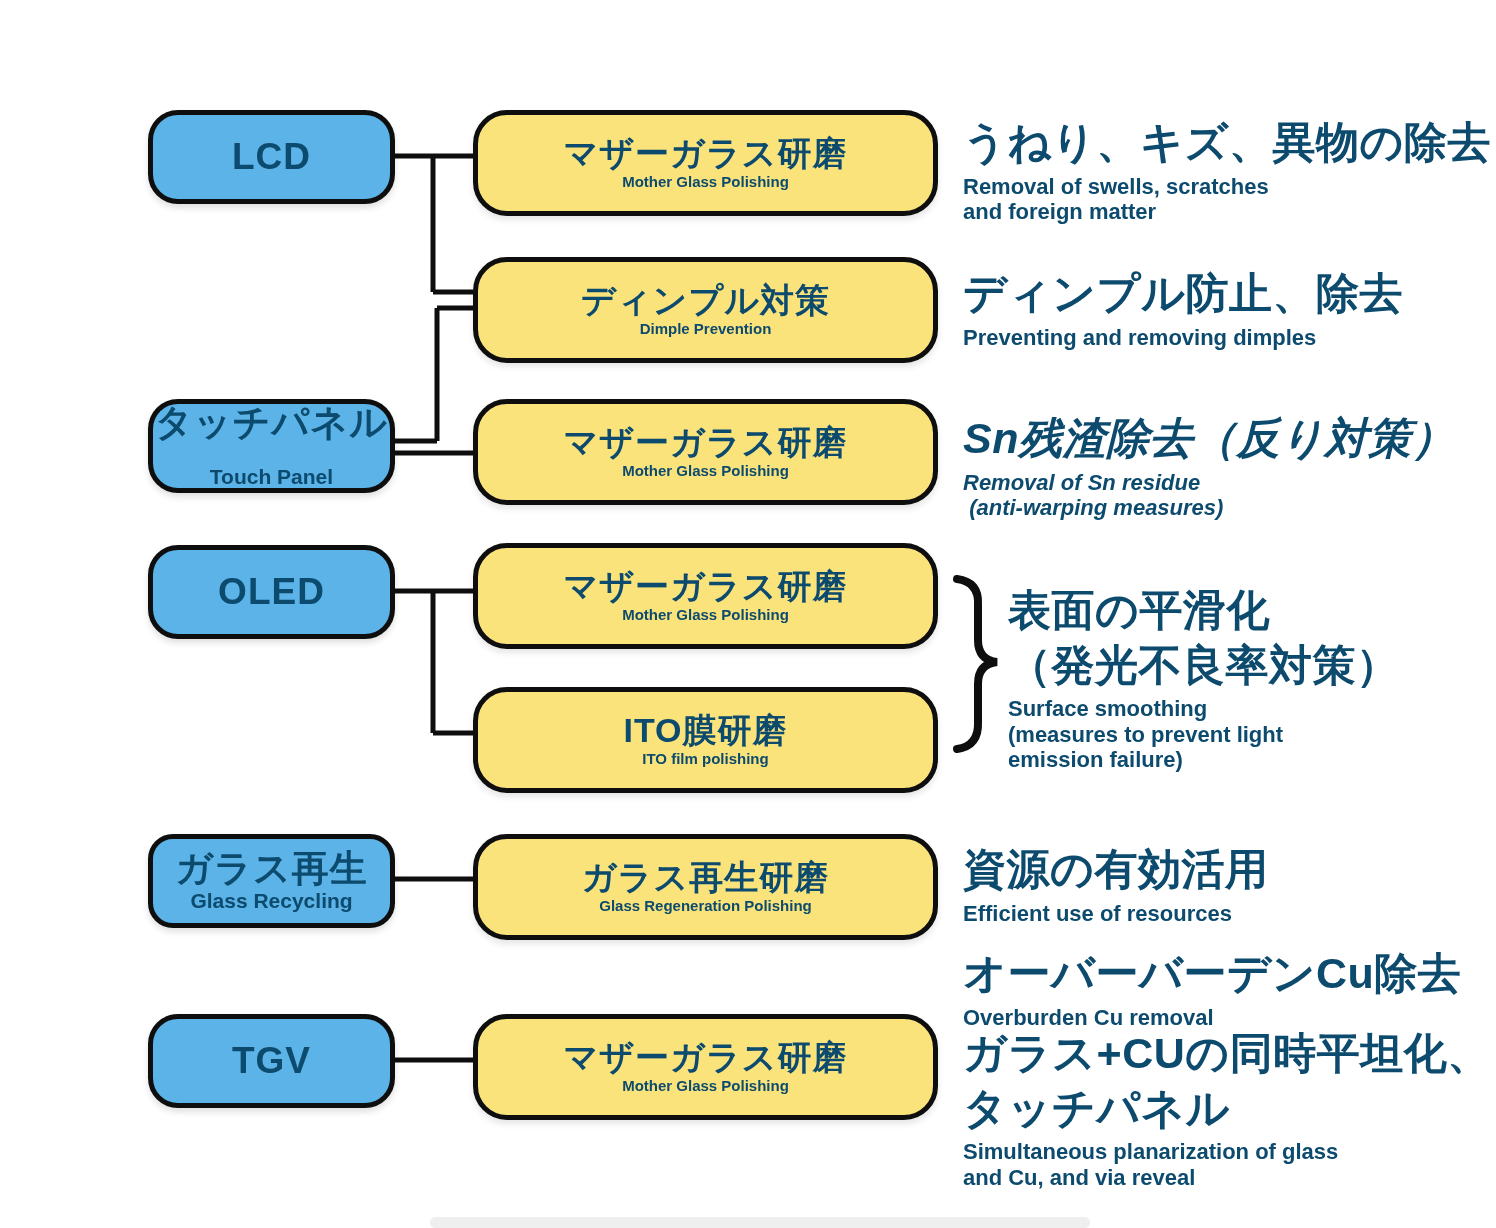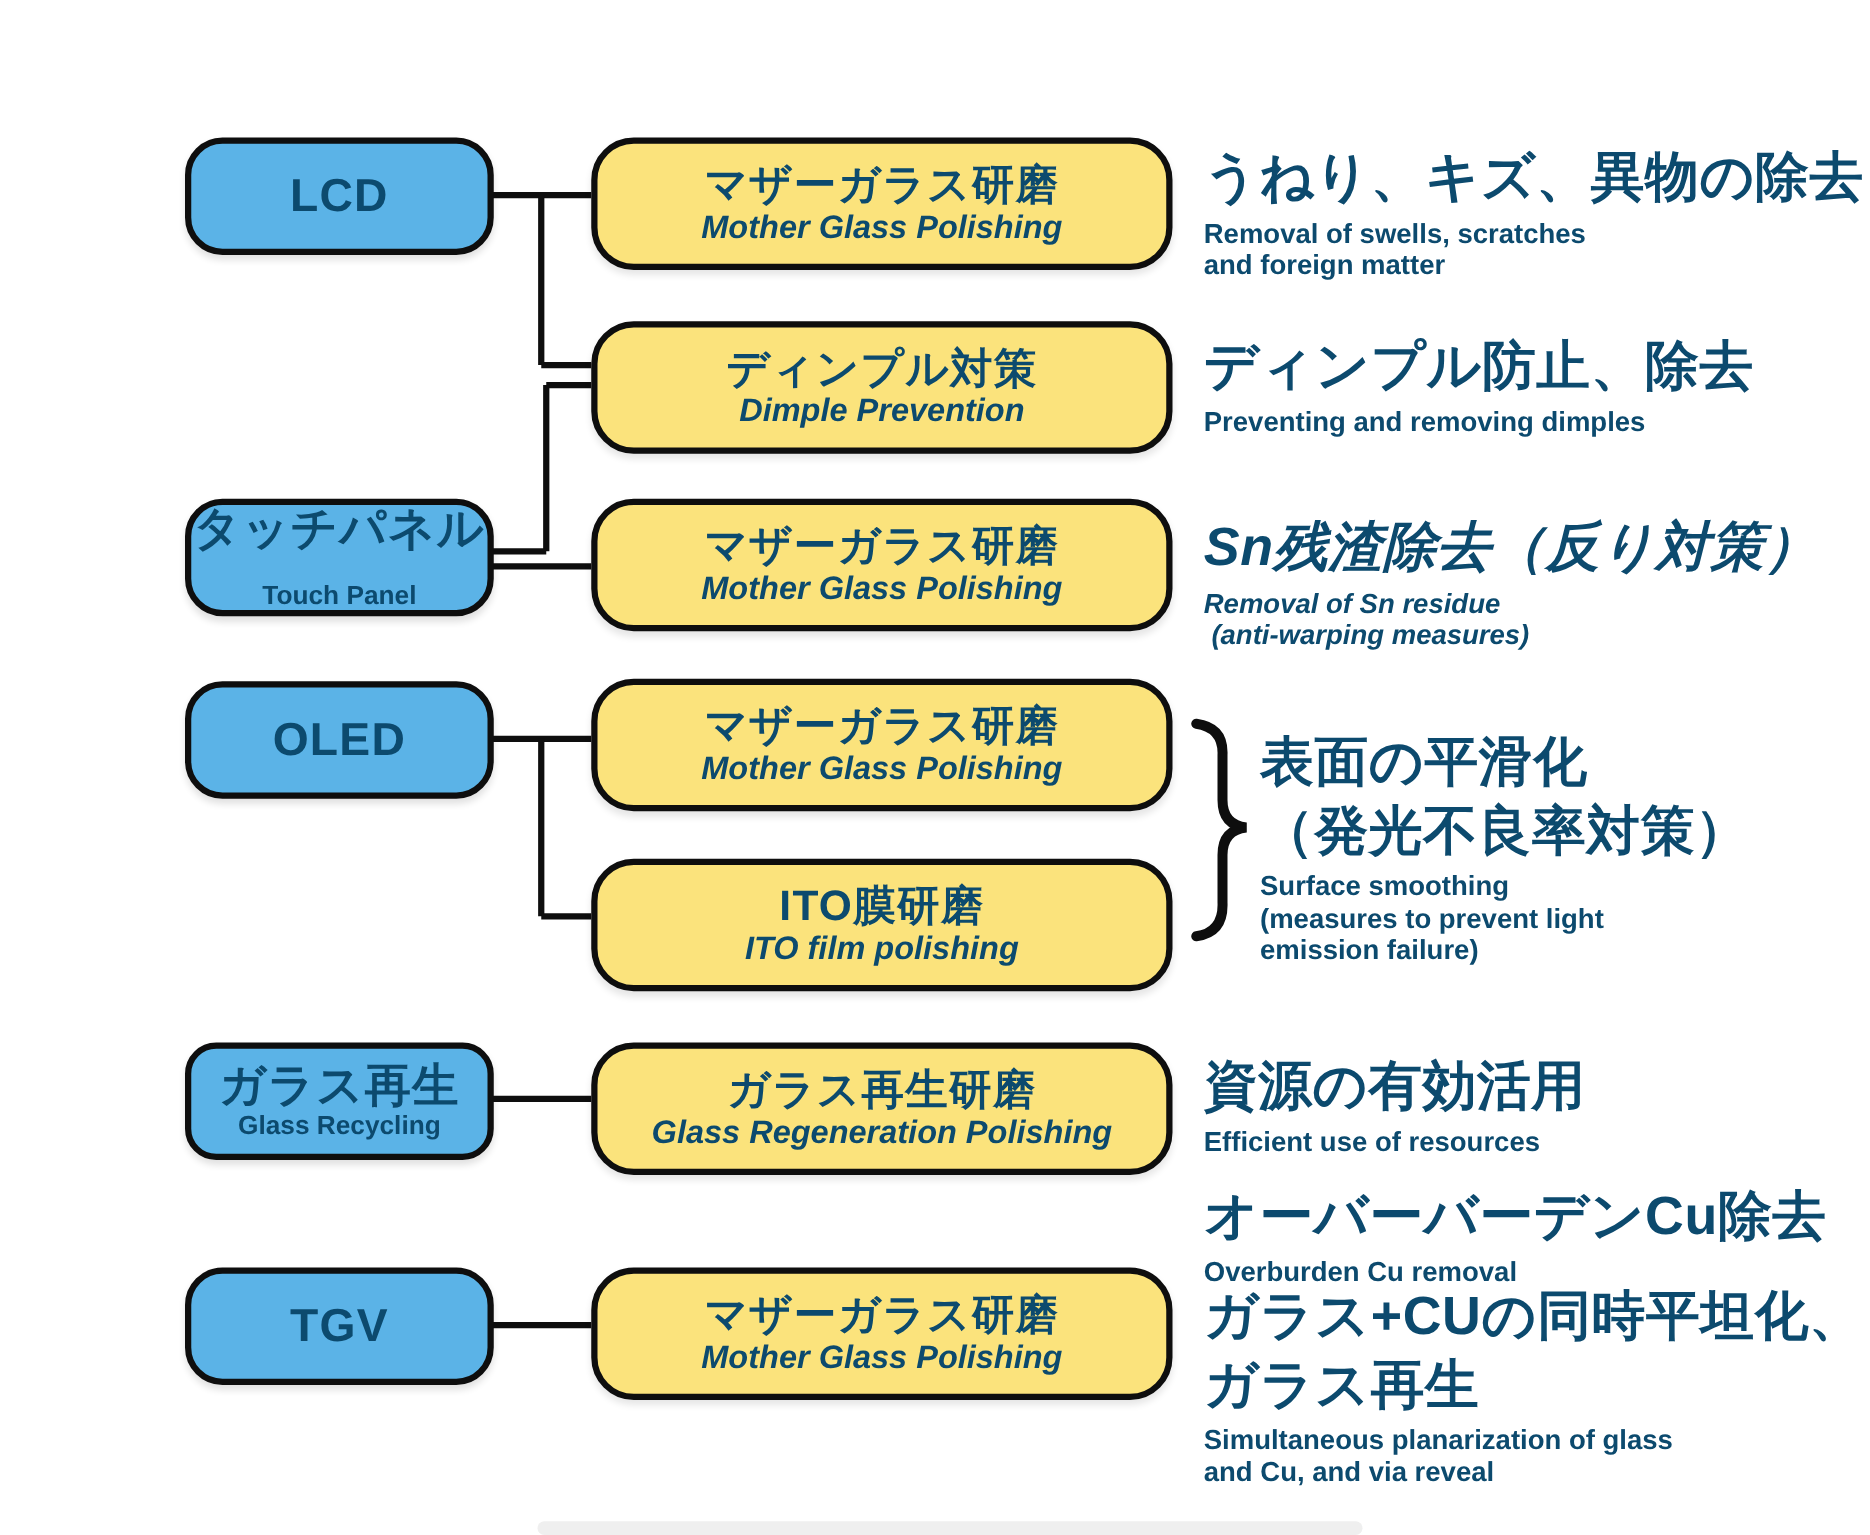--- a/index.html
+++ b/index.html
@@ -25,21 +25,21 @@
   .cat-tgv     { top:1014px; }
 
   
   .proc {
     position:absolute; left:473px; width:465px; height:106px;
     background:var(--proc-fill,#fbe37c); border:5px solid #0e0e0e; border-radius:34px;
     box-sizing:border-box; display:flex; flex-direction:column; align-items:center; justify-content:center;
     box-shadow:0 4px 6px rgba(0,0,0,.10);
   }
   .proc-jp { font-size:34px; font-weight:800; line-height:1.02; letter-spacing:1px; }
-  .proc-en { font-size:26px; font-weight:700; line-height:1.05; margin-top:3px;font-style:italic; }
+  .proc-en { font-size:15px; font-weight:700; line-height:1.05; margin-top:3px; }
   .proc-1 { top:110px; }
   .proc-2 { top:257px; }
   .proc-3 { top:399px; }
   .proc-4 { top:543px; }
   .proc-5 { top:687px; }
   .proc-6 { top:834px; }
   .proc-7 { top:1014px; }
 
   
   .note { position:absolute; left:963px; }
@@ -161,19 +161,19 @@
   <div class="note note-5">
     <div class="note-jp">資源の有効活用</div>
     <div class="note-en">Efficient use of resources</div>
   </div>
   <div class="note note-6">
     <div class="note-jp">オーバーバーデンCu除去</div>
     <div class="note-en">Overburden Cu removal</div>
   </div>
   <div class="note note-7">
     <div class="note-jp">ガラス+CUの同時平坦化、
-ガラス再生</div>
+タッチパネル</div>
     <div class="note-en">Simultaneous planarization of glass
 and Cu, and via reveal</div>
   </div>
 
   <div class="bottom-bar"></div>
 </div>
 
 </body></html>

